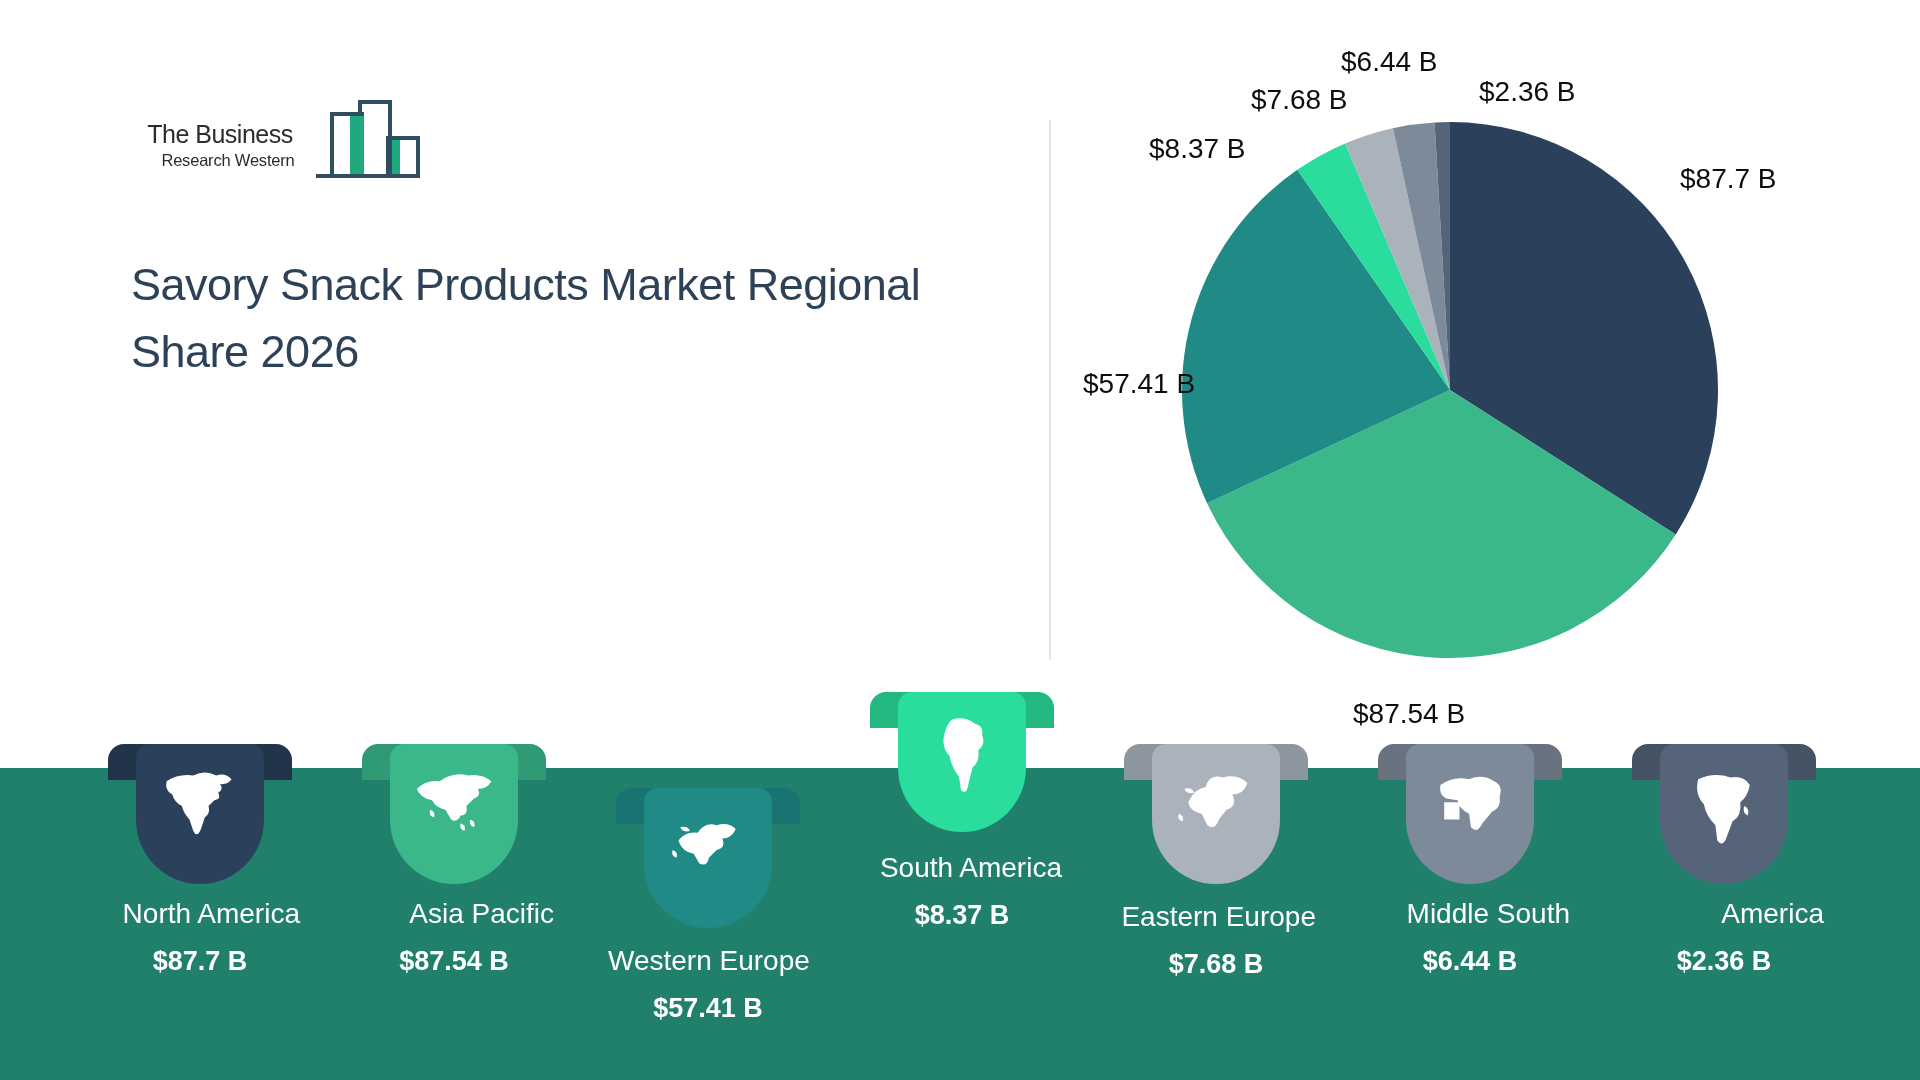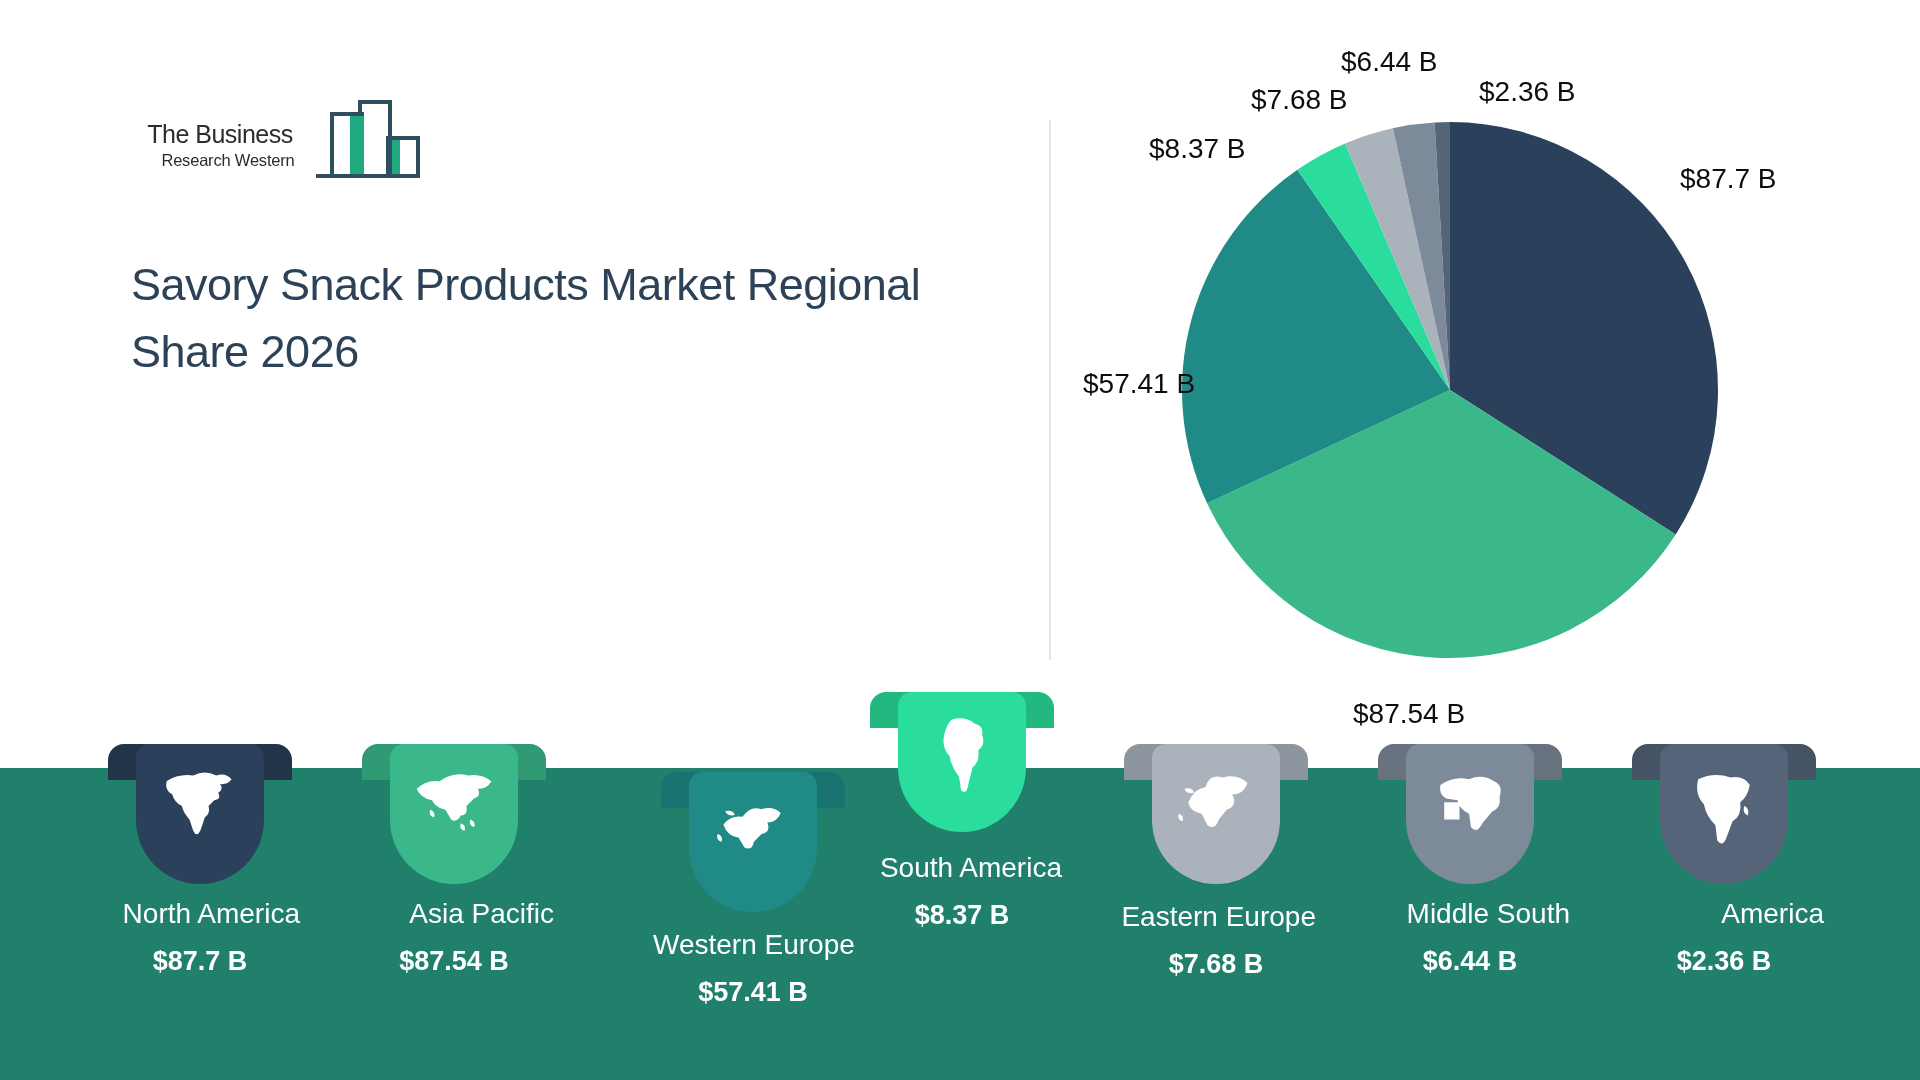--- a/index.html
+++ b/index.html
@@ -147,21 +147,21 @@
           <svg width="86" height="86" viewBox="0 0 90 90" style="margin-top: -14px;">
             <path d="M6 26 Q16 16 30 18 Q44 8 60 12 Q74 10 84 18 Q80 26 70 26 Q74 34 66 36 L58 44 Q60 54 52 54 Q48 62 42 58 L36 48 Q26 46 22 38 Q10 36 6 26 Z M20 48 Q26 50 24 56 Q18 54 20 48 Z M52 62 Q58 64 56 70 Q50 68 52 62 Z M62 58 Q68 60 66 66 Q60 64 62 58 Z" fill="#ffffff"></path>
           </svg>
         </div>
       </div>
       <div style="position: absolute; left: 0px; top: 156px; width: 200px;">
         <div class="card-name">Asia Pacific</div>
         <div class="card-value">$87.54 B</div>
       </div>
     </div>
-    <div class="card" style="left: 608px; top: 772px; margin-left: 45px;">
+    <div class="card" style="left: 608px; top: 788px;">
       <div class="badge-wrap">
         <div class="badge-tab" style="background: rgb(25, 115, 112);"></div>
         <div class="badge-body" style="background: rgb(31, 138, 134);">
           <svg width="86" height="86" viewBox="0 0 90 90" style="margin-top: -14px;">
             <path d="M14 34 Q22 24 34 26 Q42 14 54 18 Q66 14 74 22 Q70 32 60 32 Q64 42 54 44 L46 52 Q44 62 36 58 L30 48 Q18 46 14 34 Z M16 20 Q24 18 26 24 Q18 26 16 20 Z M8 44 Q14 46 12 52 Q6 50 8 44 Z" fill="#ffffff"></path>
           </svg>
         </div>
       </div>
       <div style="position: absolute; left: 0px; top: 159px; width: 200px;">
         <div class="card-name">Western Europe</div>

